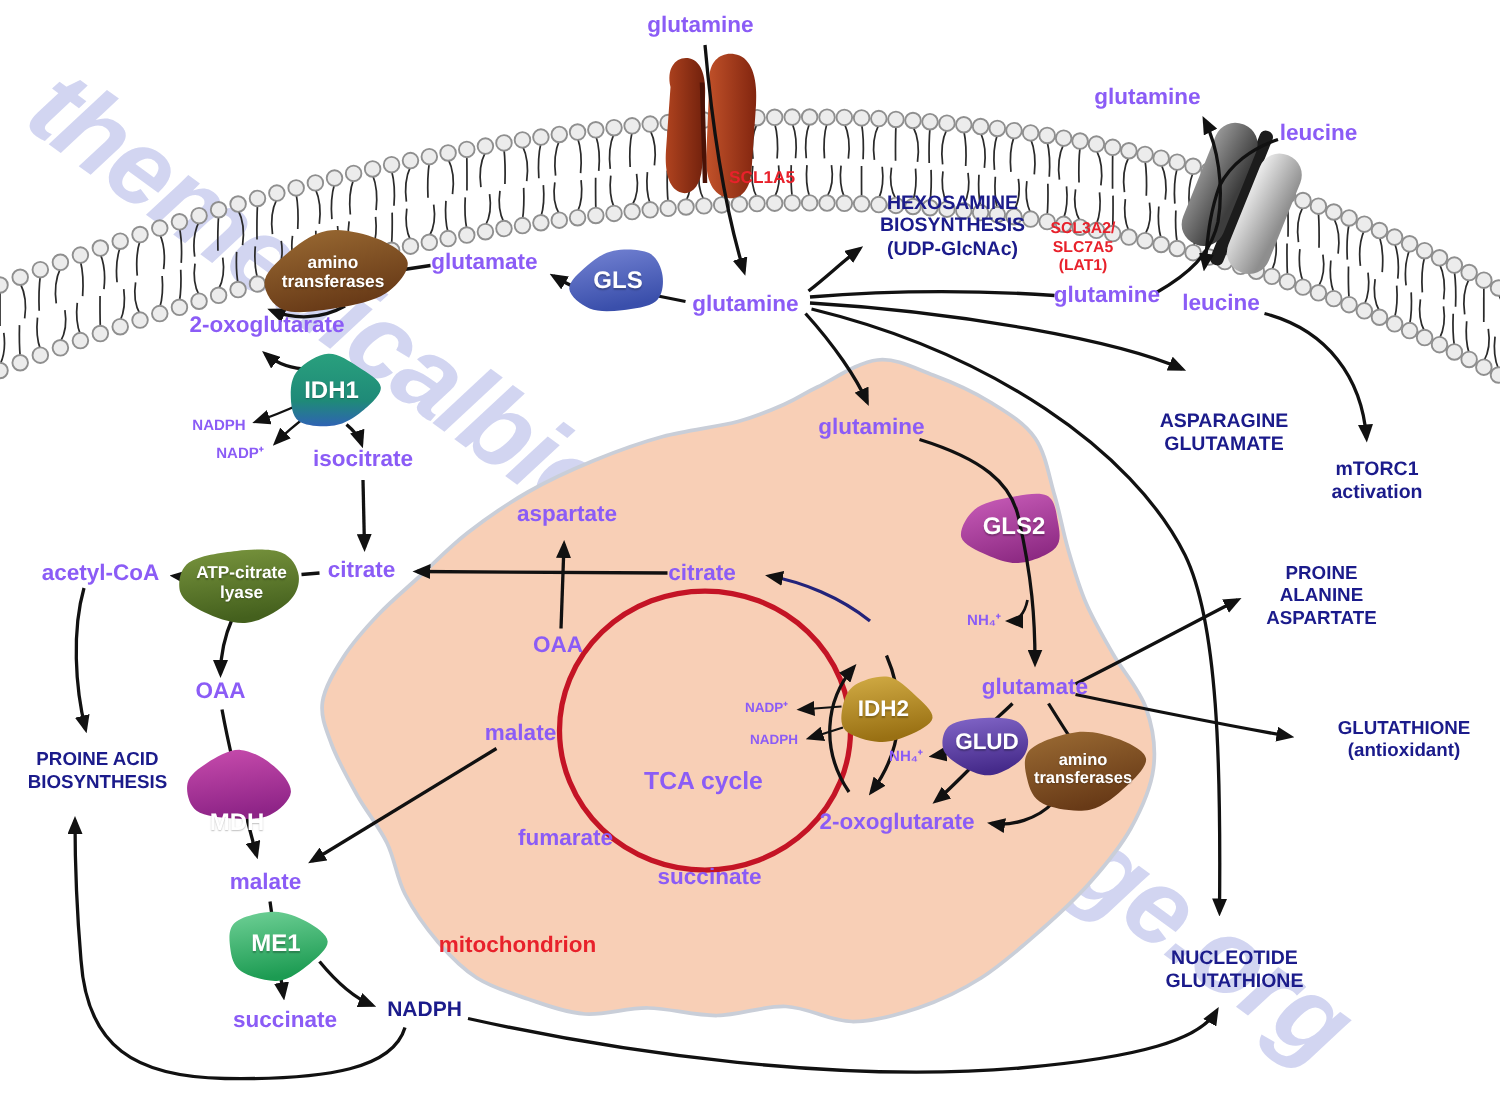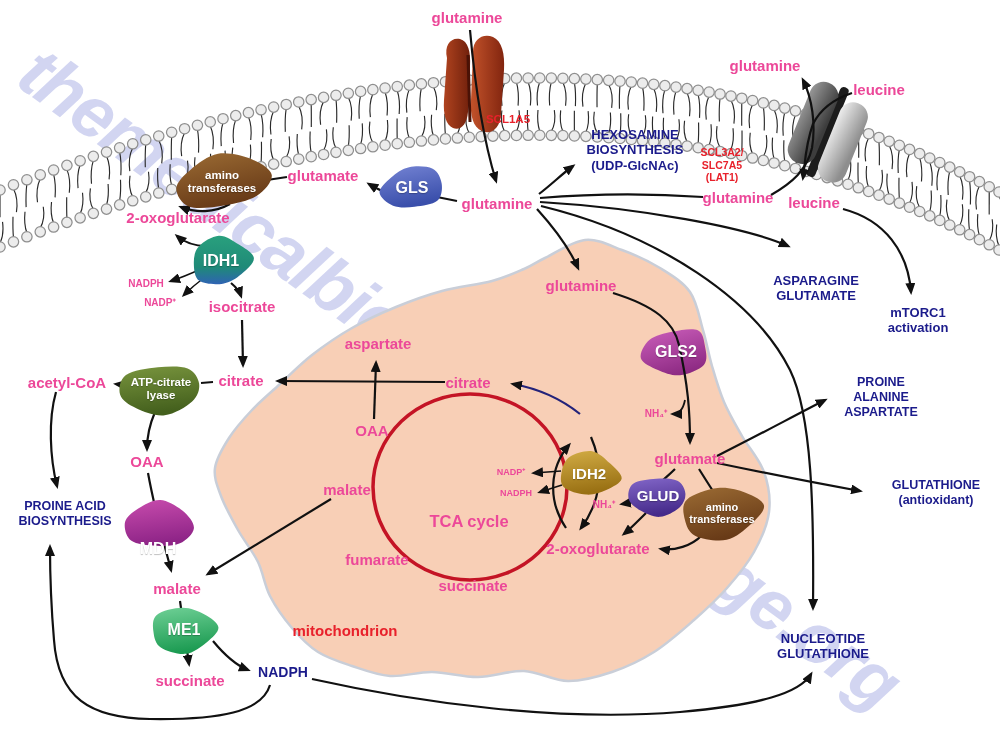--- a/index.html
+++ b/index.html
@@ -3,21 +3,21 @@
 <meta charset="utf-8">
 <style>
   html,body{margin:0;padding:0;background:#fff;}
   .stage{position:relative;width:1000px;height:737px;background:#fff;overflow:hidden;
          font-family:"Liberation Sans",sans-serif;}
   .watermark{position:absolute;left:0;top:0;z-index:0;font-size:72px;font-weight:bold;
          font-style:italic;letter-spacing:-2px;white-space:nowrap;color:var(--watermark,#c7cbee);
          opacity:.8;transform:translate(52px,30px) rotate(36deg);transform-origin:0 0;}
   svg.layer{position:absolute;left:0;top:0;z-index:1;}
   .lb{position:absolute;z-index:2;transform:translate(-50%,-50%);white-space:pre-line;
-      text-align:center;font-weight:bold;color:#ec4899;font-size:15px;line-height:1.12;}
+      text-align:center;font-weight:bold;color:#8b5cf6;font-size:15px;line-height:1.12;}
   .met{font-size:15px;}
   .cof{font-size:10px;}
   .blue{color:var(--blue,#1b1b8b);font-size:13px;line-height:1.18;}
   .red{color:var(--red,#e8212b);font-size:11.5px;line-height:1.2;text-align:center;}
   .enz{color:#fff;font-size:16px;text-shadow:0 1px 1px rgba(0,0,0,.25);}
   .enz-sm{color:#fff;font-size:11.5px;line-height:1.1;text-shadow:0 1px 1px rgba(0,0,0,.25);}
   .navyblue{color:var(--blue,#1b1b8b);font-size:14px;}
   .tca-lb{font-size:16.5px;}
   .mito-lb{color:var(--red,#e8212b);font-size:15px;}
 </style>

